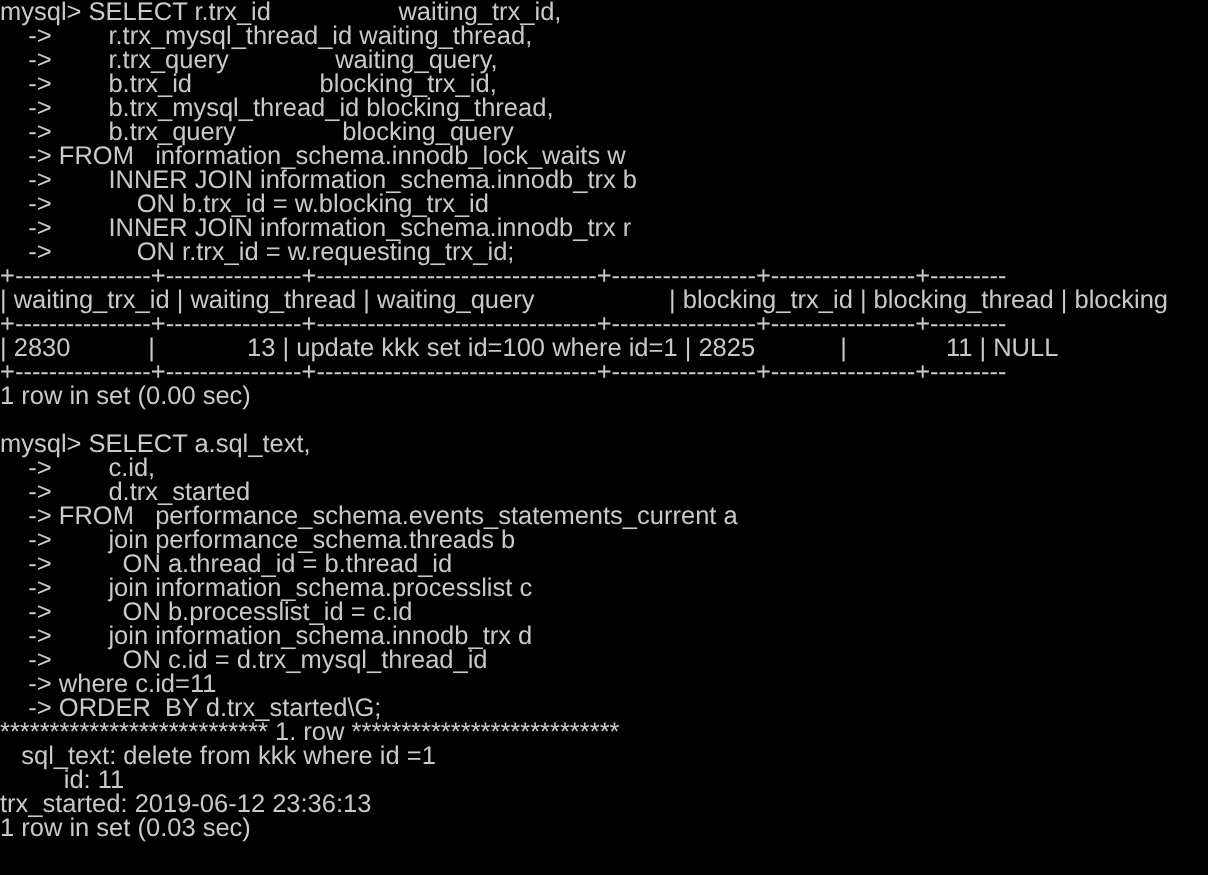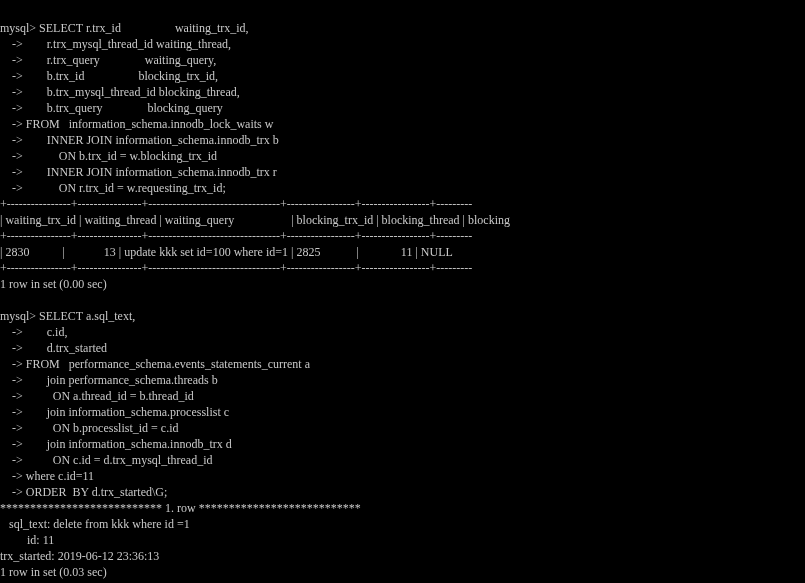--- a/index.html
+++ b/index.html
@@ -15,27 +15,27 @@
     font-family: "DejaVu Sans Mono", "Liberation Mono", monospace;
   }
   #terminal {
     position: absolute;
     left: 0;
     top: 0;
     width: 805px;
     height: 583px;
     background: #000000;
     color: #c9c9c9;
-    font-family: Liberation Serif, serif;
-    font-size: 12px;
+    font-family: Liberation Sans, sans-serif;
+    font-size: 17px;
     line-height: 16px;
     letter-spacing: 0px;
     white-space: pre;
     overflow: hidden;
-    padding: 20px 0 0 0;
+    padding: 0 0 0 0;
     box-sizing: border-box;
     z-index: 2;
   }
   .term-line {
     display: block;
     height: 16px;
     white-space: pre;
     color: #c9c9c9;
   }
   .term-line.blank {

